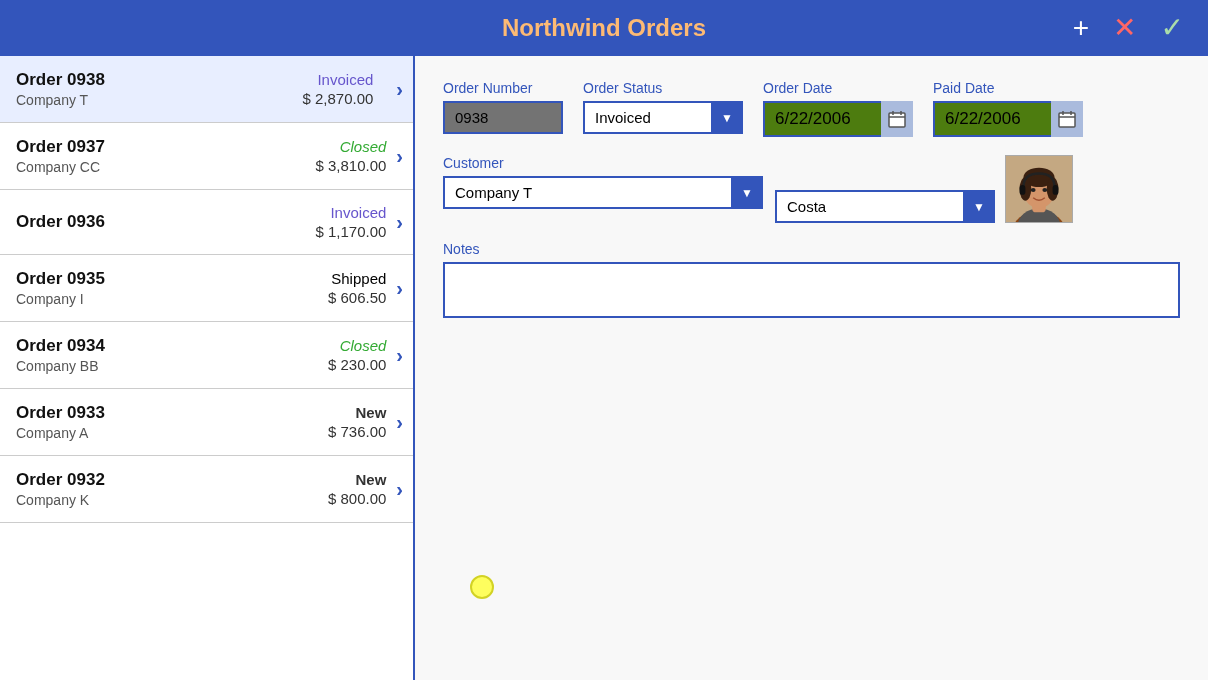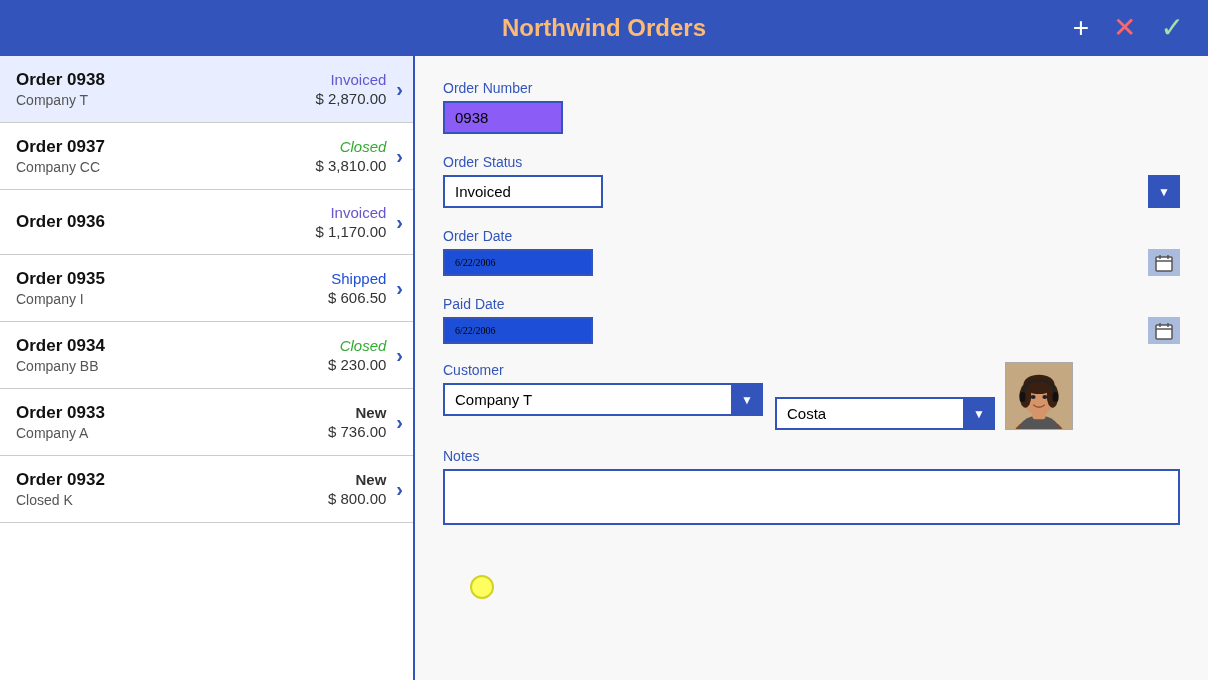--- a/index.html
+++ b/index.html
@@ -65,20 +65,21 @@
     .order-item {
       display: flex;
       align-items: center;
       padding: 14px 10px 14px 16px;
       border-bottom: 1px solid #cccccc;
       cursor: pointer;
       background: white;
     }
     .order-item.selected {
       background: #e8eeff;
+      gap: 13px;
     }
     .order-info {
       flex: 1;
     }
     .order-title {
       font-size: 17px;
       font-weight: bold;
       color: #111;
     }
     .order-company {
@@ -89,21 +90,21 @@
     .order-right {
       text-align: right;
       margin-right: 10px;
     }
     .order-status {
       font-size: 15px;
       font-weight: 500;
     }
     .status-invoiced { color: #6655cc; }
     .status-closed { color: #33aa33; font-style: italic; }
-    .status-shipped { color: #1d4ed8; }
+    .status-shipped { color: #000000; }
     .status-new { color: #333; font-weight: bold; }
 
     .order-amount {
       font-size: 15px;
       color: #333;
       margin-top: 2px;
     }
     .chevron {
       font-size: 20px;
       color: #3355bb;
@@ -115,38 +116,37 @@
       flex: 1;
       background: #f8f8f8;
       padding: 24px 28px;
       overflow-y: auto;
     }
 
     .form-row {
       display: flex;
       gap: 20px;
       margin-bottom: 18px;
-      flex-direction: column;
     }
 
     .form-group {
       display: flex;
       flex-direction: column;
       gap: 5px;
     }
 
     .form-label {
       font-size: 14px;
       color: #3355bb;
       font-weight: 500;
     }
 
     .form-input {
       border: 2px solid #3355bb;
-      background: #8b5cf6;
+      background: #737373;
       padding: 6px 10px;
       font-size: 15px;
       outline: none;
       min-width: 120px;
     }
 
     .form-select-wrapper {
       position: relative;
       display: inline-block;
     }
@@ -179,26 +179,25 @@
       color: white;
       font-size: 12px;
     }
 
     .date-wrapper {
       position: relative;
       display: inline-block;
     }
     .date-input {
       border: 2px solid #3355bb;
-      background: #1d4ed8;
+      background: #4d7c0f;
       padding: 6px 38px 6px 10px;
-      font-size: 10px;
+      font-size: 17px;
       outline: none;
       min-width: 130px;
-      font-family: Liberation Serif, serif;
     }
     .date-icon {
       position: absolute;
       right: 0;
       top: 0;
       bottom: 0;
       width: 32px;
       background: #aabbdd;
       display: flex;
       align-items: center;
@@ -333,21 +332,21 @@
       </div>
       <div class="order-right">
         <div class="order-status status-new">New</div>
         <div class="order-amount">$ 736.00</div>
       </div>
       <div class="chevron">›</div>
     </div>
         <div class="order-item">
       <div class="order-info">
         <div class="order-title">Order 0932</div>
-        <div class="order-company">Closed K</div>
+        <div class="order-company">Company K</div>
       </div>
       <div class="order-right">
         <div class="order-status status-new">New</div>
         <div class="order-amount">$ 800.00</div>
       </div>
       <div class="chevron">›</div>
     </div>
       </div>
 
     <div class="detail-panel">

